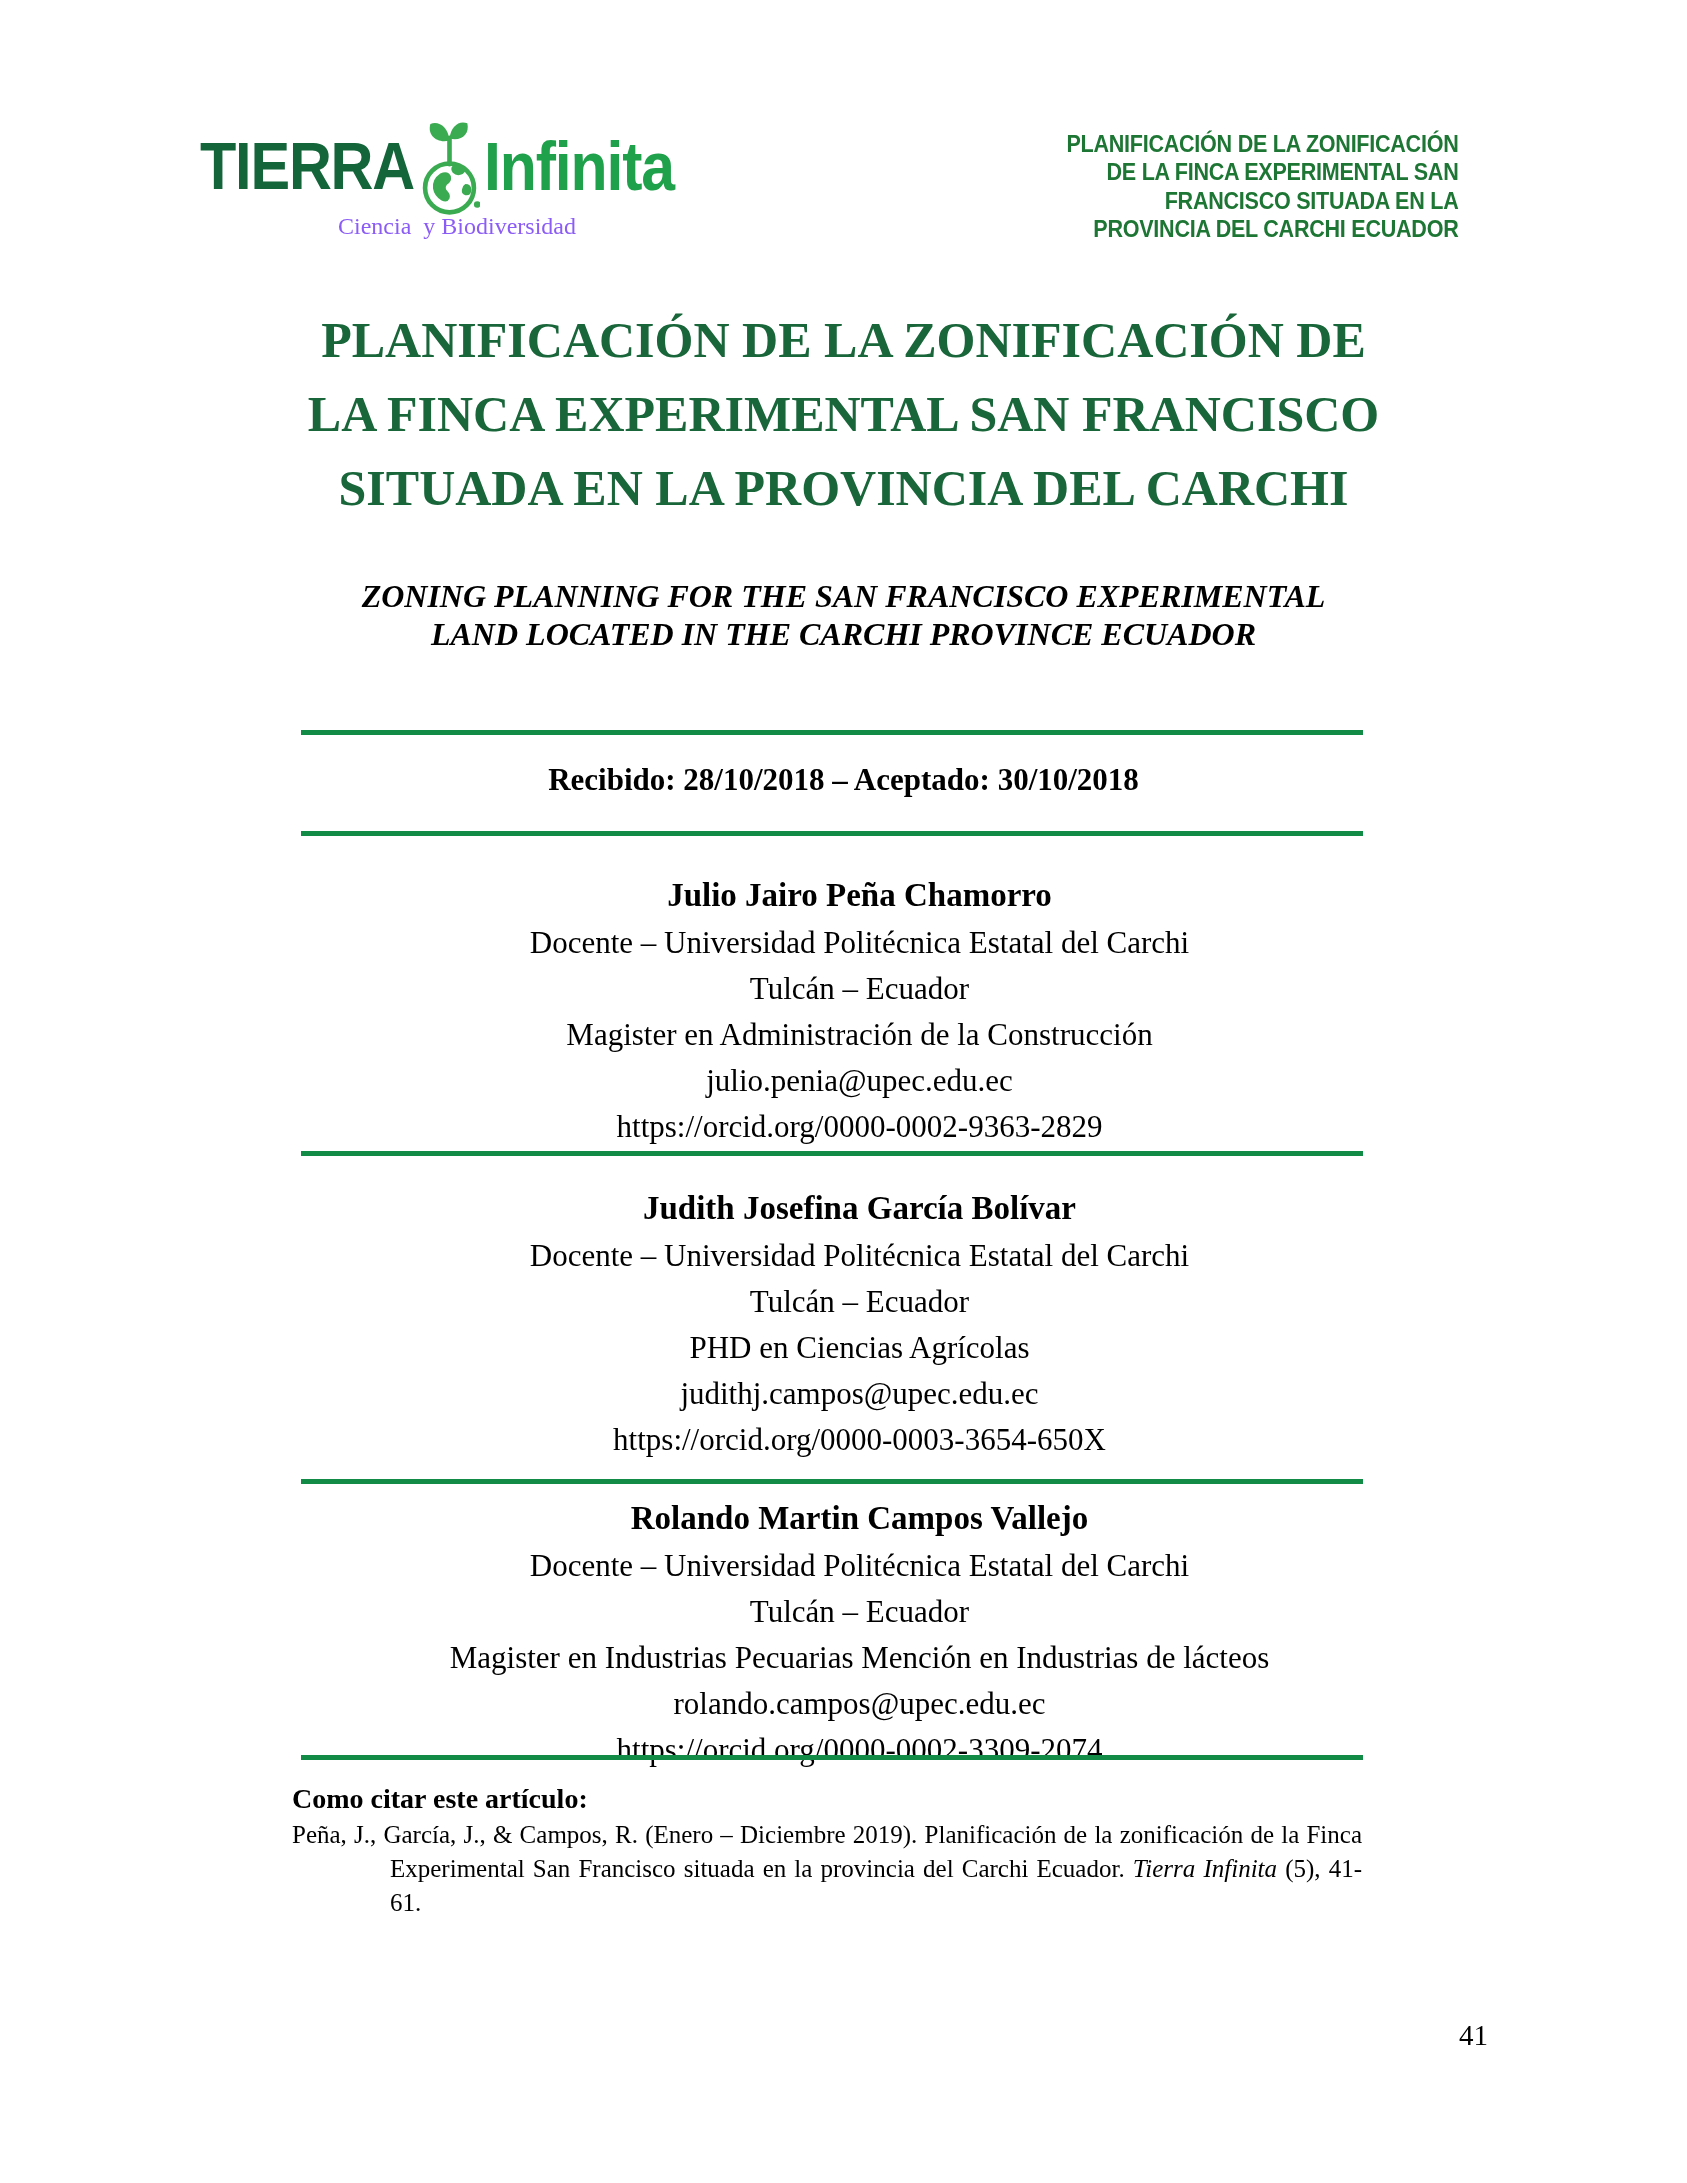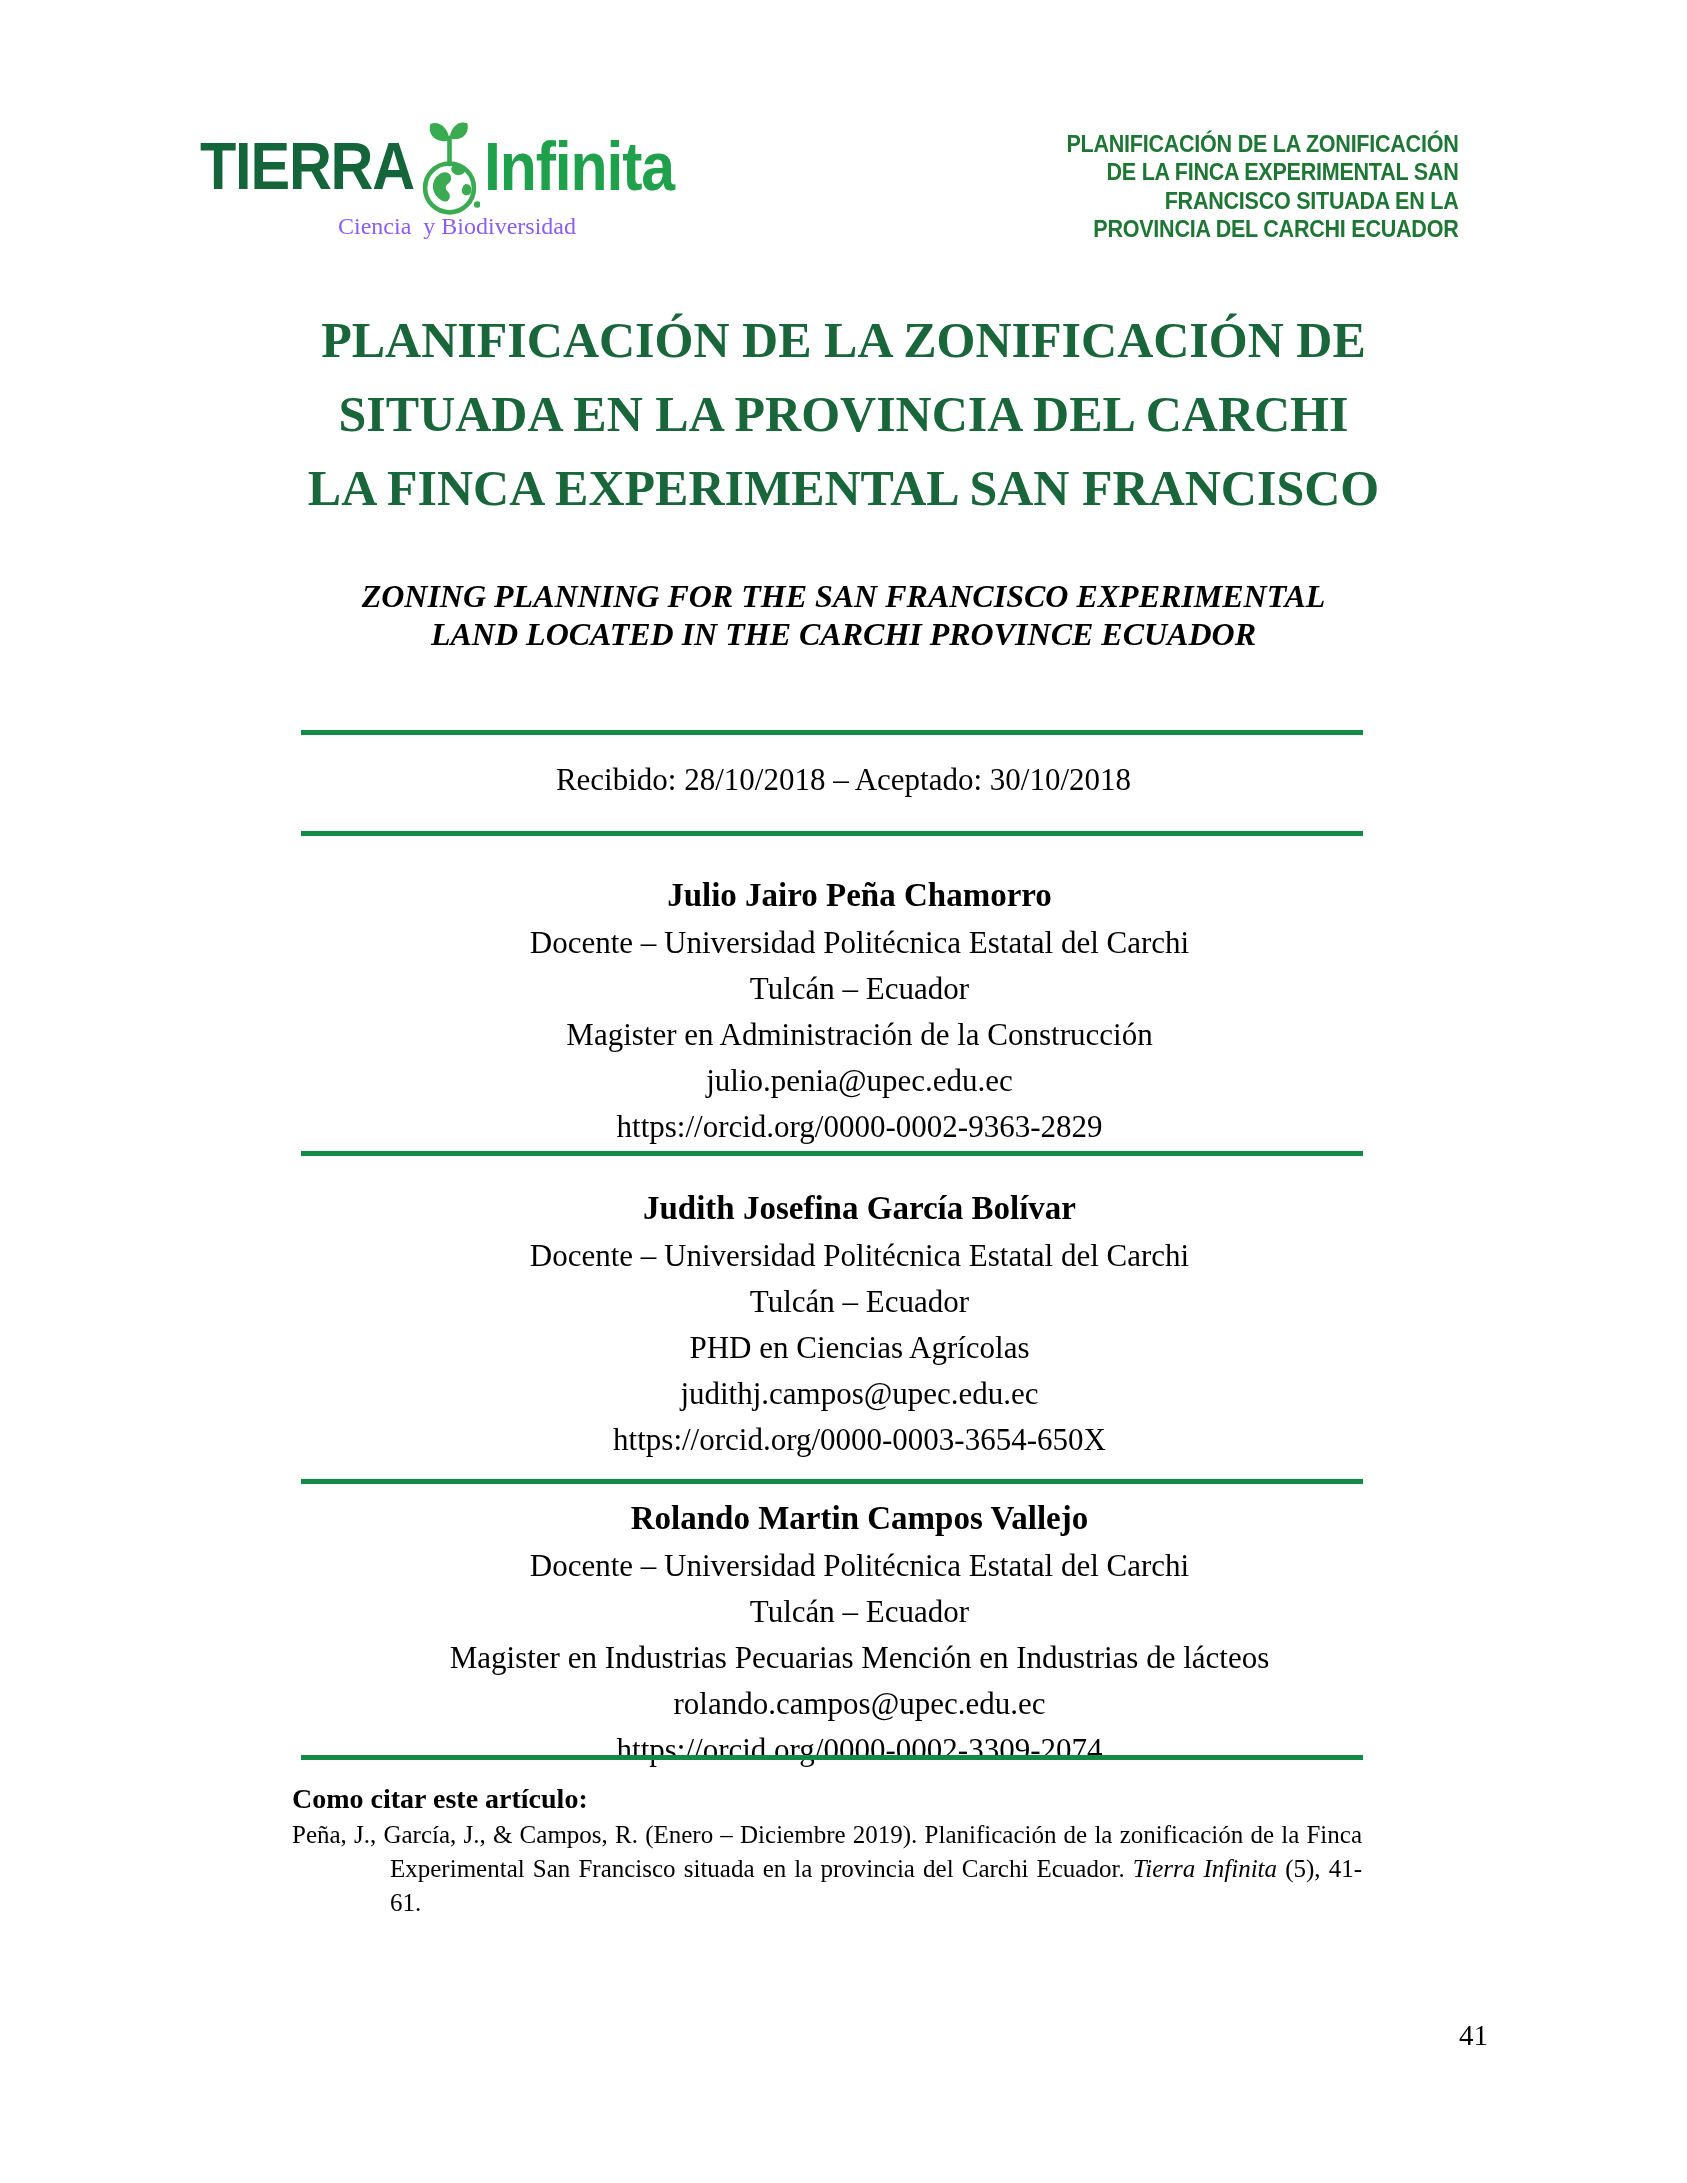--- a/index.html
+++ b/index.html
@@ -46,21 +46,21 @@
     position:absolute;left:0;width:100%;top:577px;text-align:center;
     font-weight:700;font-size:32px;line-height:38px;color:#000;font-style:italic;
   }
   
   .rule{position:absolute;left:301px;width:1062px;height:4.6px;background:#128B46;}
   .rule1{top:730px;}.rule2{top:831px;}.rule3{top:1151px;}
   .rule4{top:1479px;}.rule5{top:1755px;}
   
   .dates{
     position:absolute;left:0;width:100%;top:762px;text-align:center;
-    font-weight:400;font-size:31px;
+    font-weight:700;font-size:31px;
   }
   
   .author-block{position:absolute;left:16px;width:100%;text-align:center;}
   .author-1{top:875px;}.author-2{top:1188px;}.author-3{top:1498px;}
   .author-name{font-weight:700;font-size:33px;line-height:41px;}
   .author-line{font-size:31px;line-height:38px;margin-top:8px;}
   
   .cite-heading{
     position:absolute;left:292px;top:1784px;
     font-weight:700;font-size:28px;line-height:30px;
@@ -101,22 +101,22 @@
 
 <div class="running-title">
   <div>PLANIFICACIÓN DE LA ZONIFICACIÓN</div>
   <div>DE LA FINCA EXPERIMENTAL SAN</div>
   <div>FRANCISCO SITUADA EN LA</div>
   <div>PROVINCIA DEL CARCHI ECUADOR</div>
 </div>
 
 <div class="title-es">
   <div>PLANIFICACIÓN DE LA ZONIFICACIÓN DE</div>
+  <div>LA FINCA EXPERIMENTAL SAN FRANCISCO</div>
   <div>SITUADA EN LA PROVINCIA DEL CARCHI</div>
-  <div>LA FINCA EXPERIMENTAL SAN FRANCISCO</div>
 </div>
 
 <div class="title-en">
   <div>ZONING PLANNING FOR THE SAN FRANCISCO EXPERIMENTAL</div>
   <div>LAND LOCATED IN THE CARCHI PROVINCE ECUADOR</div>
 </div>
 
 <div class="rule rule1"></div>
 <div class="dates">Recibido: 28/10/2018 – Aceptado: 30/10/2018</div>
 <div class="rule rule2"></div>

